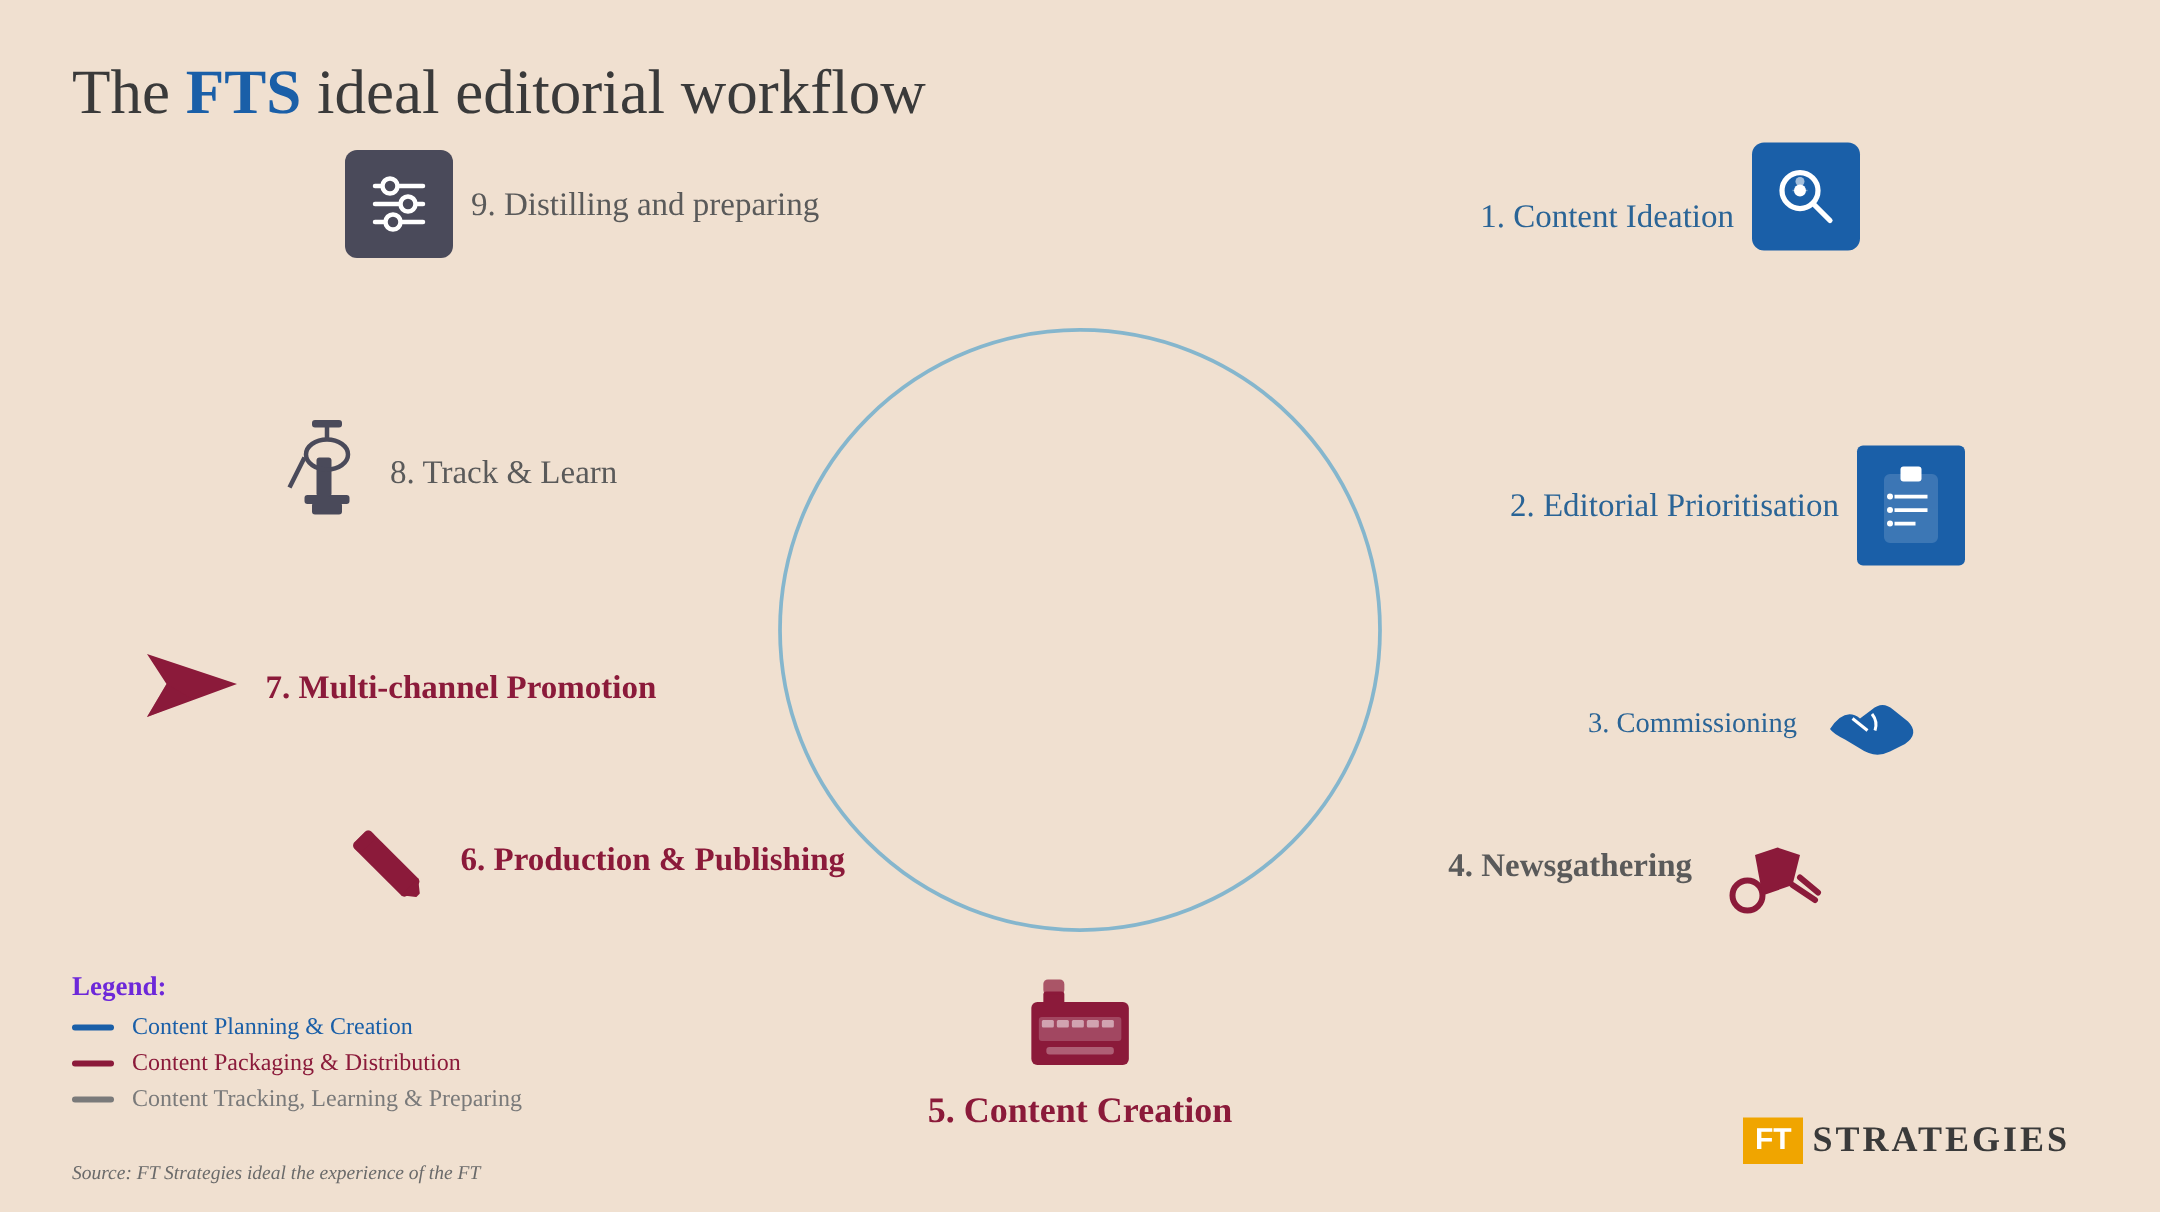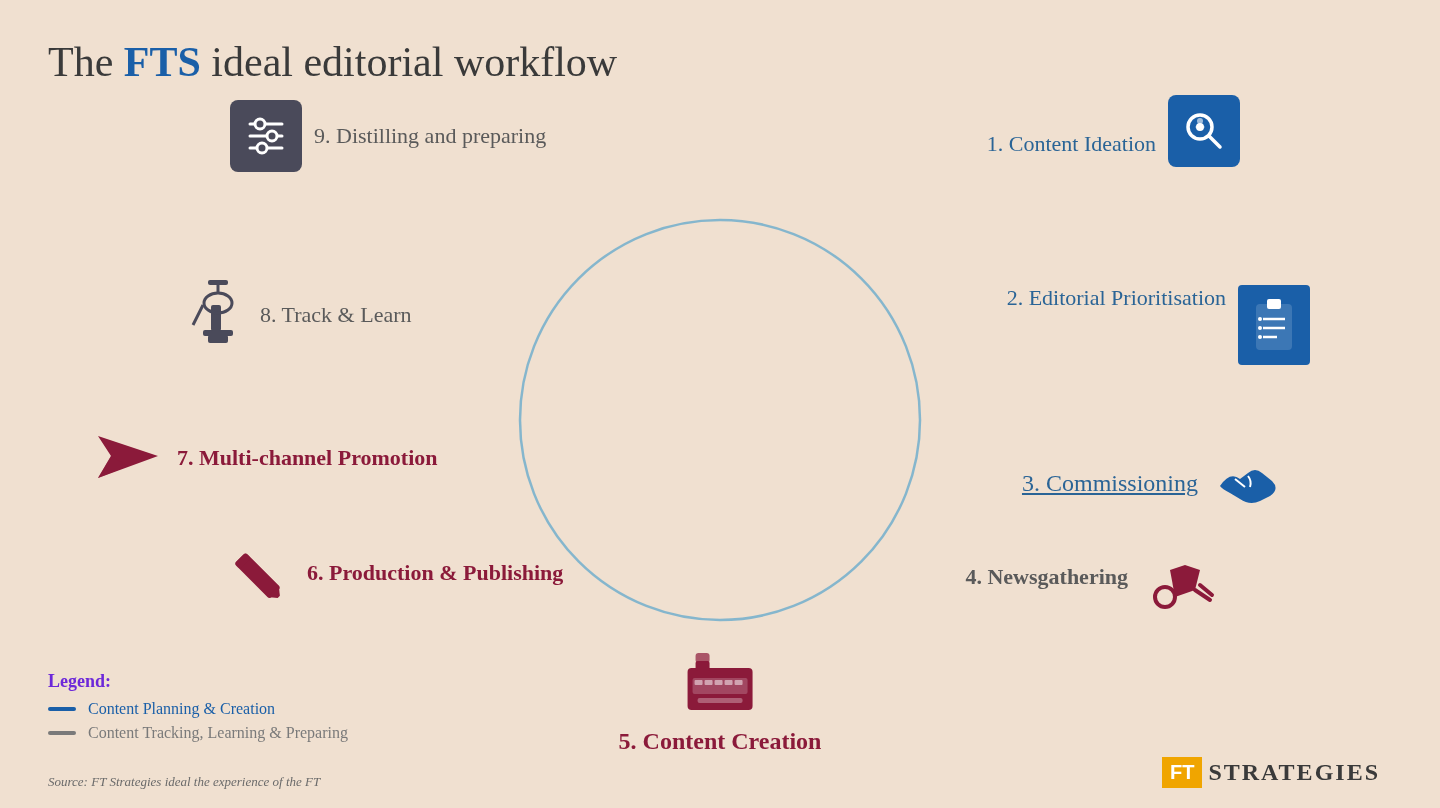--- a/index.html
+++ b/index.html
@@ -88,21 +88,21 @@
       bottom: 18px;
       left: 48px;
       font-size: 13px;
       color: #6a6a6a;
       font-style: italic;
     }
 
     
     .ft-logo {
       position: absolute;
-      bottom: 20px;
+      bottom: 32px;
       right: 60px;
       display: flex;
       align-items: center;
       gap: 6px;
       padding-left: 37px;
     }
     .ft-box {
       background: #f0a500;
       color: white;
       font-weight: 900;
@@ -177,38 +177,38 @@
       <svg width="48" height="48" viewBox="0 0 48 48" fill="white">
         <circle cx="20" cy="20" r="4" fill="white"></circle>
         <circle cx="20" cy="20" r="12" fill="none" stroke="white" stroke-width="3.5"></circle>
         <line x1="29" y1="29" x2="40" y2="40" stroke="white" stroke-width="3.5" stroke-linecap="round"></line>
         <circle cx="20" cy="14" r="3" fill="white" opacity="0.6"></circle>
         <line x1="15" y1="20" x2="25" y2="20" stroke="white" stroke-width="1" opacity="0.4"></line>
       </svg>
     </div>
   </div>
 
-  <div class="step blue step-2" style="position:absolute; top:205px; right:-40px; display:flex; align-items:flex-start; gap:12px;">
+  <div class="step blue step-2" style="position:absolute; top:217px; right:-40px; display:flex; align-items:center; gap:12px;">
     <span class="step-label" style="color:#2a6496; font-size:22px;">2. Editorial Prioritisation</span>
     <div style="width:72px;height:80px;background:#1a5fa8;border-radius:4px 4px 4px 4px;display:flex;align-items:center;justify-content:center;position:relative;">
       <svg width="50" height="60" viewBox="0 0 50 60" fill="white">
         <rect x="8" y="10" width="34" height="44" rx="3" fill="white" opacity="0.15" stroke="white" stroke-width="2"></rect>
         <rect x="18" y="4" width="14" height="10" rx="2" fill="white"></rect>
         <line x1="14" y1="24" x2="36" y2="24" stroke="white" stroke-width="2.5"></line>
         <line x1="14" y1="33" x2="36" y2="33" stroke="white" stroke-width="2.5"></line>
         <line x1="14" y1="42" x2="28" y2="42" stroke="white" stroke-width="2.5"></line>
         <circle cx="11" cy="24" r="2" fill="white"></circle>
         <circle cx="11" cy="33" r="2" fill="white"></circle>
         <circle cx="11" cy="42" r="2" fill="white"></circle>
       </svg>
     </div>
   </div>
 
   <div class="step blue step-3" style="position:absolute; top:368px; right:-20px; display:flex; align-items:center; gap:12px;">
-    <span class="step-label" style="color:#2a6496; font-size:24px;text-decoration:underline;">3. Commissioning</span>
+    <span class="step-label" style="color:#2a6496; font-size:19px;">3. Commissioning</span>
     <div style="width:80px;height:70px;display:flex;align-items:center;justify-content:center;">
       <svg width="80" height="65" viewBox="0 0 80 65" fill="#1a5fa8">
 
         <path d="M10 35 Q20 20 30 28 L38 22 Q45 16 52 22 L62 30 Q70 38 60 45 L50 50 Q40 55 30 48 L20 42 Q12 38 10 35Z" fill="#1a5fa8"></path>
         <path d="M25 28 L35 36" stroke="white" stroke-width="2" fill="none"></path>
         <path d="M38 25 Q42 30 40 36" stroke="white" stroke-width="2" fill="none"></path>
       </svg>
     </div>
   </div>
 
@@ -300,20 +300,24 @@
 
 </div>
 
 <div class="legend">
   <div class="legend-title">Legend:</div>
   <div class="legend-item">
     <div class="legend-line blue"></div>
     <span class="legend-text blue">Content Planning &amp; Creation</span>
   </div>
   <div class="legend-item">
+    <div class="legend-line crimson"></div>
+    <span class="legend-text crimson">Content Packaging &amp; Distribution</span>
+  </div>
+  <div class="legend-item">
     <div class="legend-line gray"></div>
     <span class="legend-text gray">Content Tracking, Learning &amp; Preparing</span>
   </div>
 </div>
 
 <div class="source">Source: FT Strategies ideal the experience of the FT</div>
 
 <div class="ft-logo">
   <span class="ft-box">FT</span>
   <span class="strategies-text">STRATEGIES</span>

